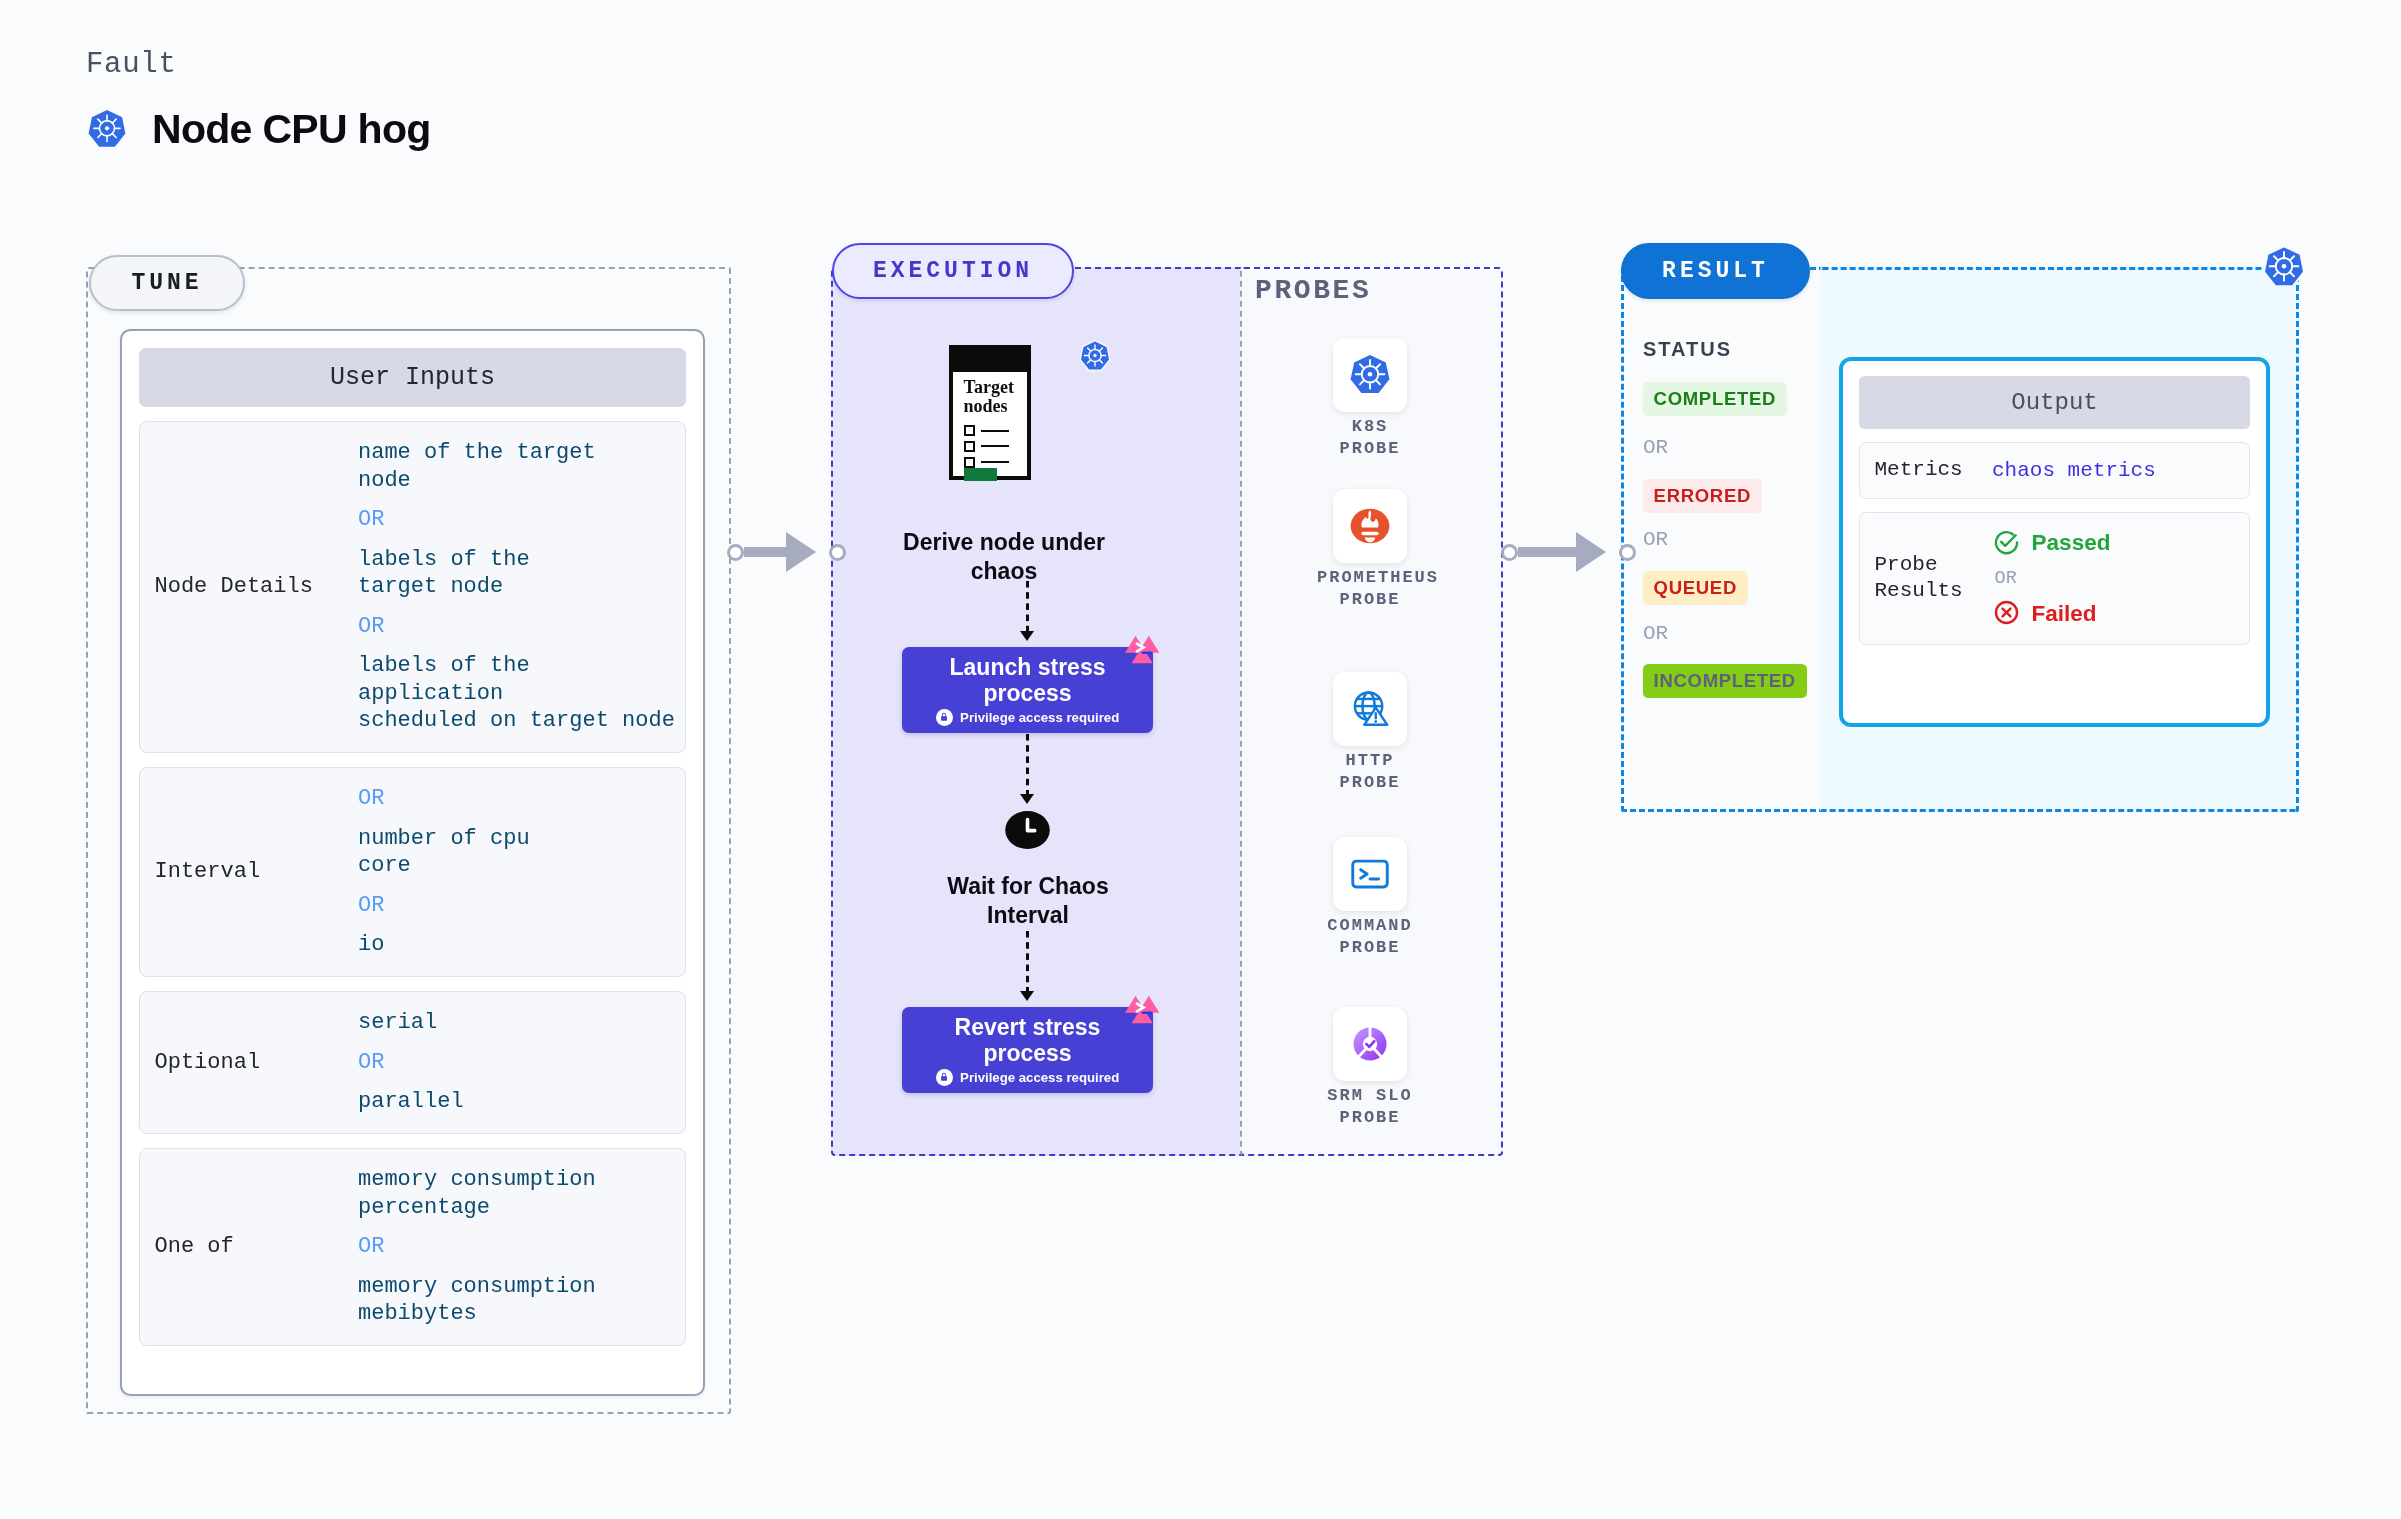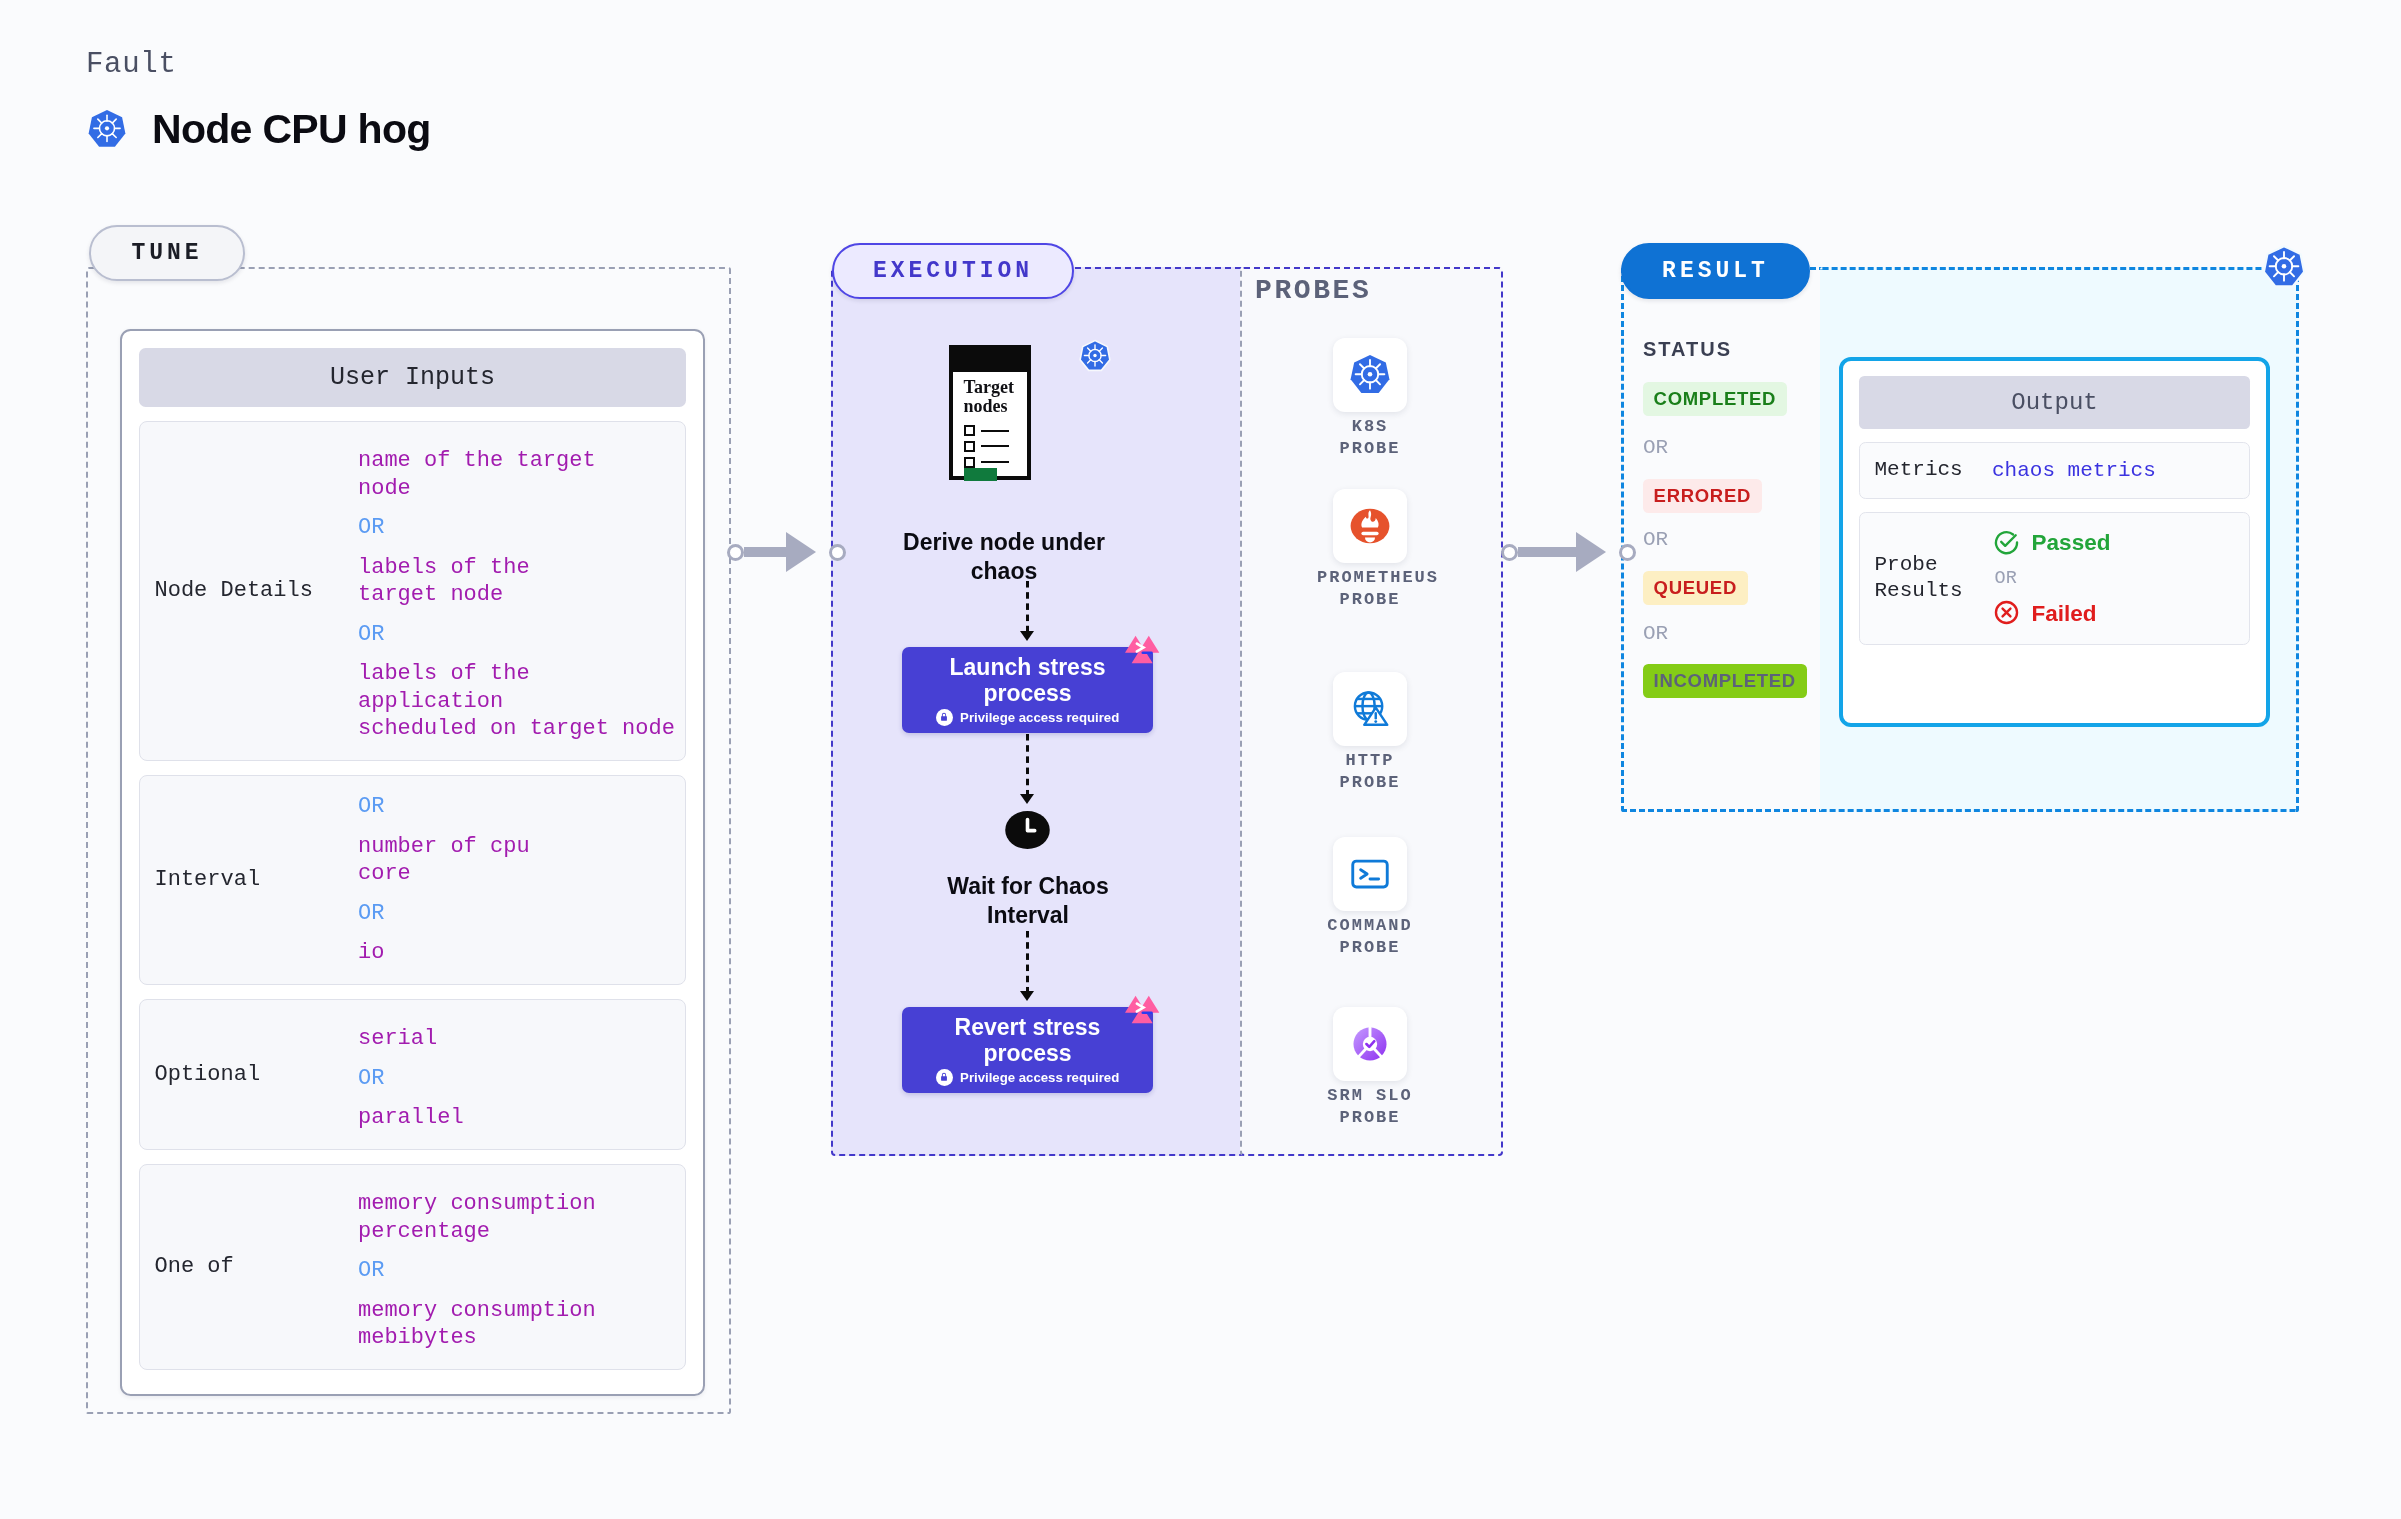--- a/index.html
+++ b/index.html
@@ -23,21 +23,21 @@
 
   
   .tag{
     position:absolute;z-index:8;
     border-radius:660px;
     display:flex;align-items:center;justify-content:center;
     font-family:"Liberation Mono","DejaVu Sans Mono",monospace;
     font-weight:bold;letter-spacing:4px;
   }
   #tag-tune{
-    left:89px;top:225px;width:152px;height:52px;
+    left:89px;top:255px;width:152px;height:52px;
     background:#f4f5f8;border:2px solid #b9bed0;color:#1b1d26;font-size:23px;
     box-shadow:0 2px 4.6px rgba(20,20,50,.10);
   }
   #tag-execution{
     left:832px;top:243px;width:238px;height:52px;
     background:#eceaff;border:2px solid #4f46e5;color:#4338ca;font-size:23px;
     box-shadow:0 2px 4.6px rgba(20,20,50,.10);
   }
   #tag-result{
     left:1621px;top:243px;width:185px;height:52px;
@@ -90,21 +90,21 @@
     display:flex;align-items:center;box-sizing:border-box;padding:17px 0;
   }
   .ui-row-label{
     width:218px;flex:0 0 218px;padding-left:14.5px;box-sizing:border-box;
     font-family:"Liberation Mono","DejaVu Sans Mono",monospace;
     font-size:22px;color:#24262f;
   }
   .ui-row-values{flex:1;padding-right:6.6px;}
   .ui-val{
     font-family:"Liberation Mono","DejaVu Sans Mono",monospace;
-    font-size:22px;color:#a21caf;line-height:1.25;margin:8px 0 12px 0;white-space:pre-line;
+    font-size:22px;color:#0c4a6e;line-height:1.25;margin:0 0 12px 0;white-space:pre-line;
   }
   .ui-val:last-child{margin-bottom:0;}
   .ui-or{
     font-family:"Liberation Mono","DejaVu Sans Mono",monospace;
     font-size:22px;color:#5b9bf3;line-height:1.25;margin:0 0 12px 0;
   }
 
   
   #derive-illustration{
     position:absolute;left:949px;top:345px;width:85px;height:139px;

